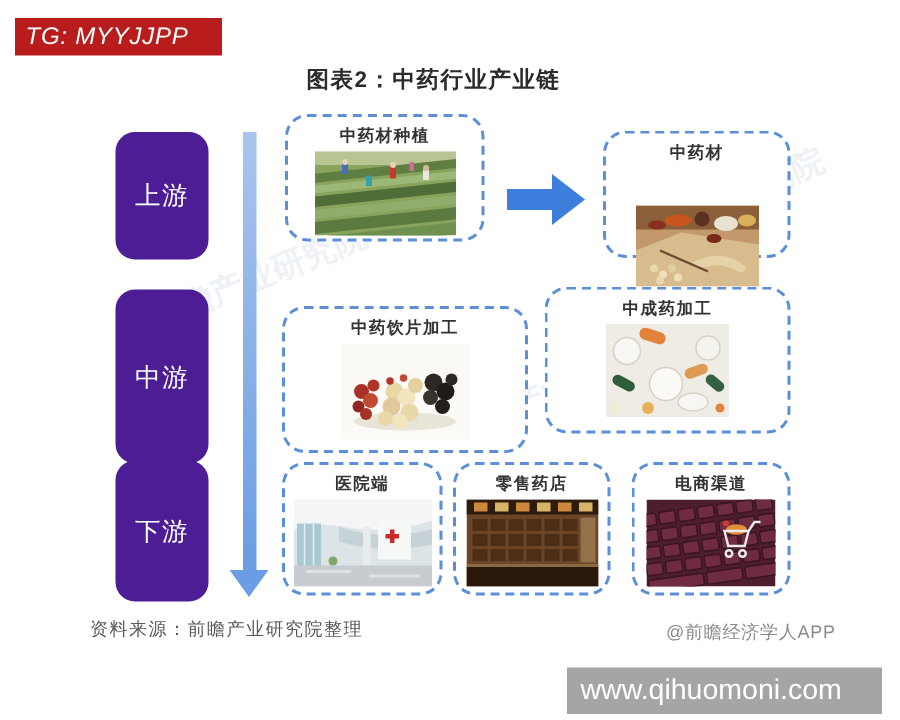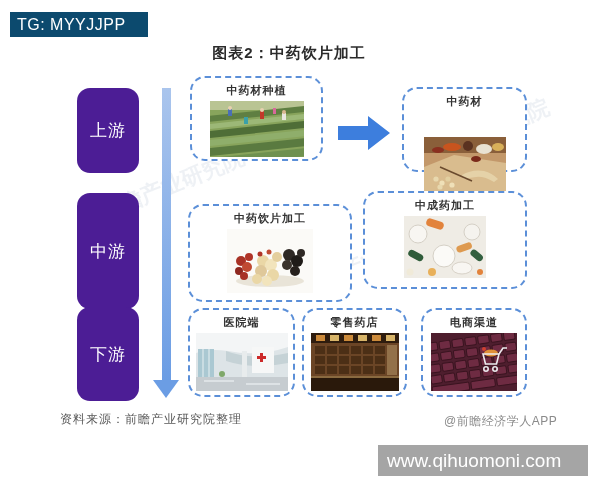--- a/index.html
+++ b/index.html
@@ -3,22 +3,22 @@
 <meta charset="utf-8">
 <style>
   html,body{margin:0;padding:0;background:#ffffff;}
   .page{
     position:relative;width:600px;height:480px;background:#ffffff;overflow:hidden;
     font-family:"Liberation Sans",sans-serif;
   }
   
   .tg-tag{
     position:absolute;left:10px;top:12px;width:138px;height:25px;
-    background:#0c4a6e;color:#fff;font-size:16px;line-height:25px;
-    padding-left:7px;box-sizing:border-box;letter-spacing:.5px;
+    background:#b91c1c;color:#fff;font-size:16px;line-height:25px;
+    padding-left:7px;box-sizing:border-box;letter-spacing:.5px;font-style:italic;
   }
   
   .title{
     position:absolute;left:0;top:44px;width:578px;text-align:center;
     font-size:15px;font-weight:bold;color:#2b2b2b;letter-spacing:1px;
   }
   
   .stage{
     position:absolute;left:77px;width:62px;background:#4c1d95;border-radius:13px;
     color:#ffffff;font-size:17px;display:flex;align-items:center;justify-content:center;
@@ -69,21 +69,21 @@
   .wm2{left:295px;top:245px;}
   .wm3{left:400px;top:120px;}
 </style>
 </head>
 <body>
 
 <div class="page">
 
   <div class="tg-tag">TG: MYYJJPP</div>
 
-  <div class="title">图表2：中药饮片加工</div>
+  <div class="title">图表2：中药行业产业链</div>
 
   <span class="wm wm1">前瞻产业研究院</span>
   <span class="wm wm2">前瞻产业研究院</span>
   <span class="wm wm3">前瞻产业研究院</span>
 
   <div class="stage stage-up">
     <span>上游</span>
   </div>
   <div class="stage stage-mid">
     <span>中游</span>

